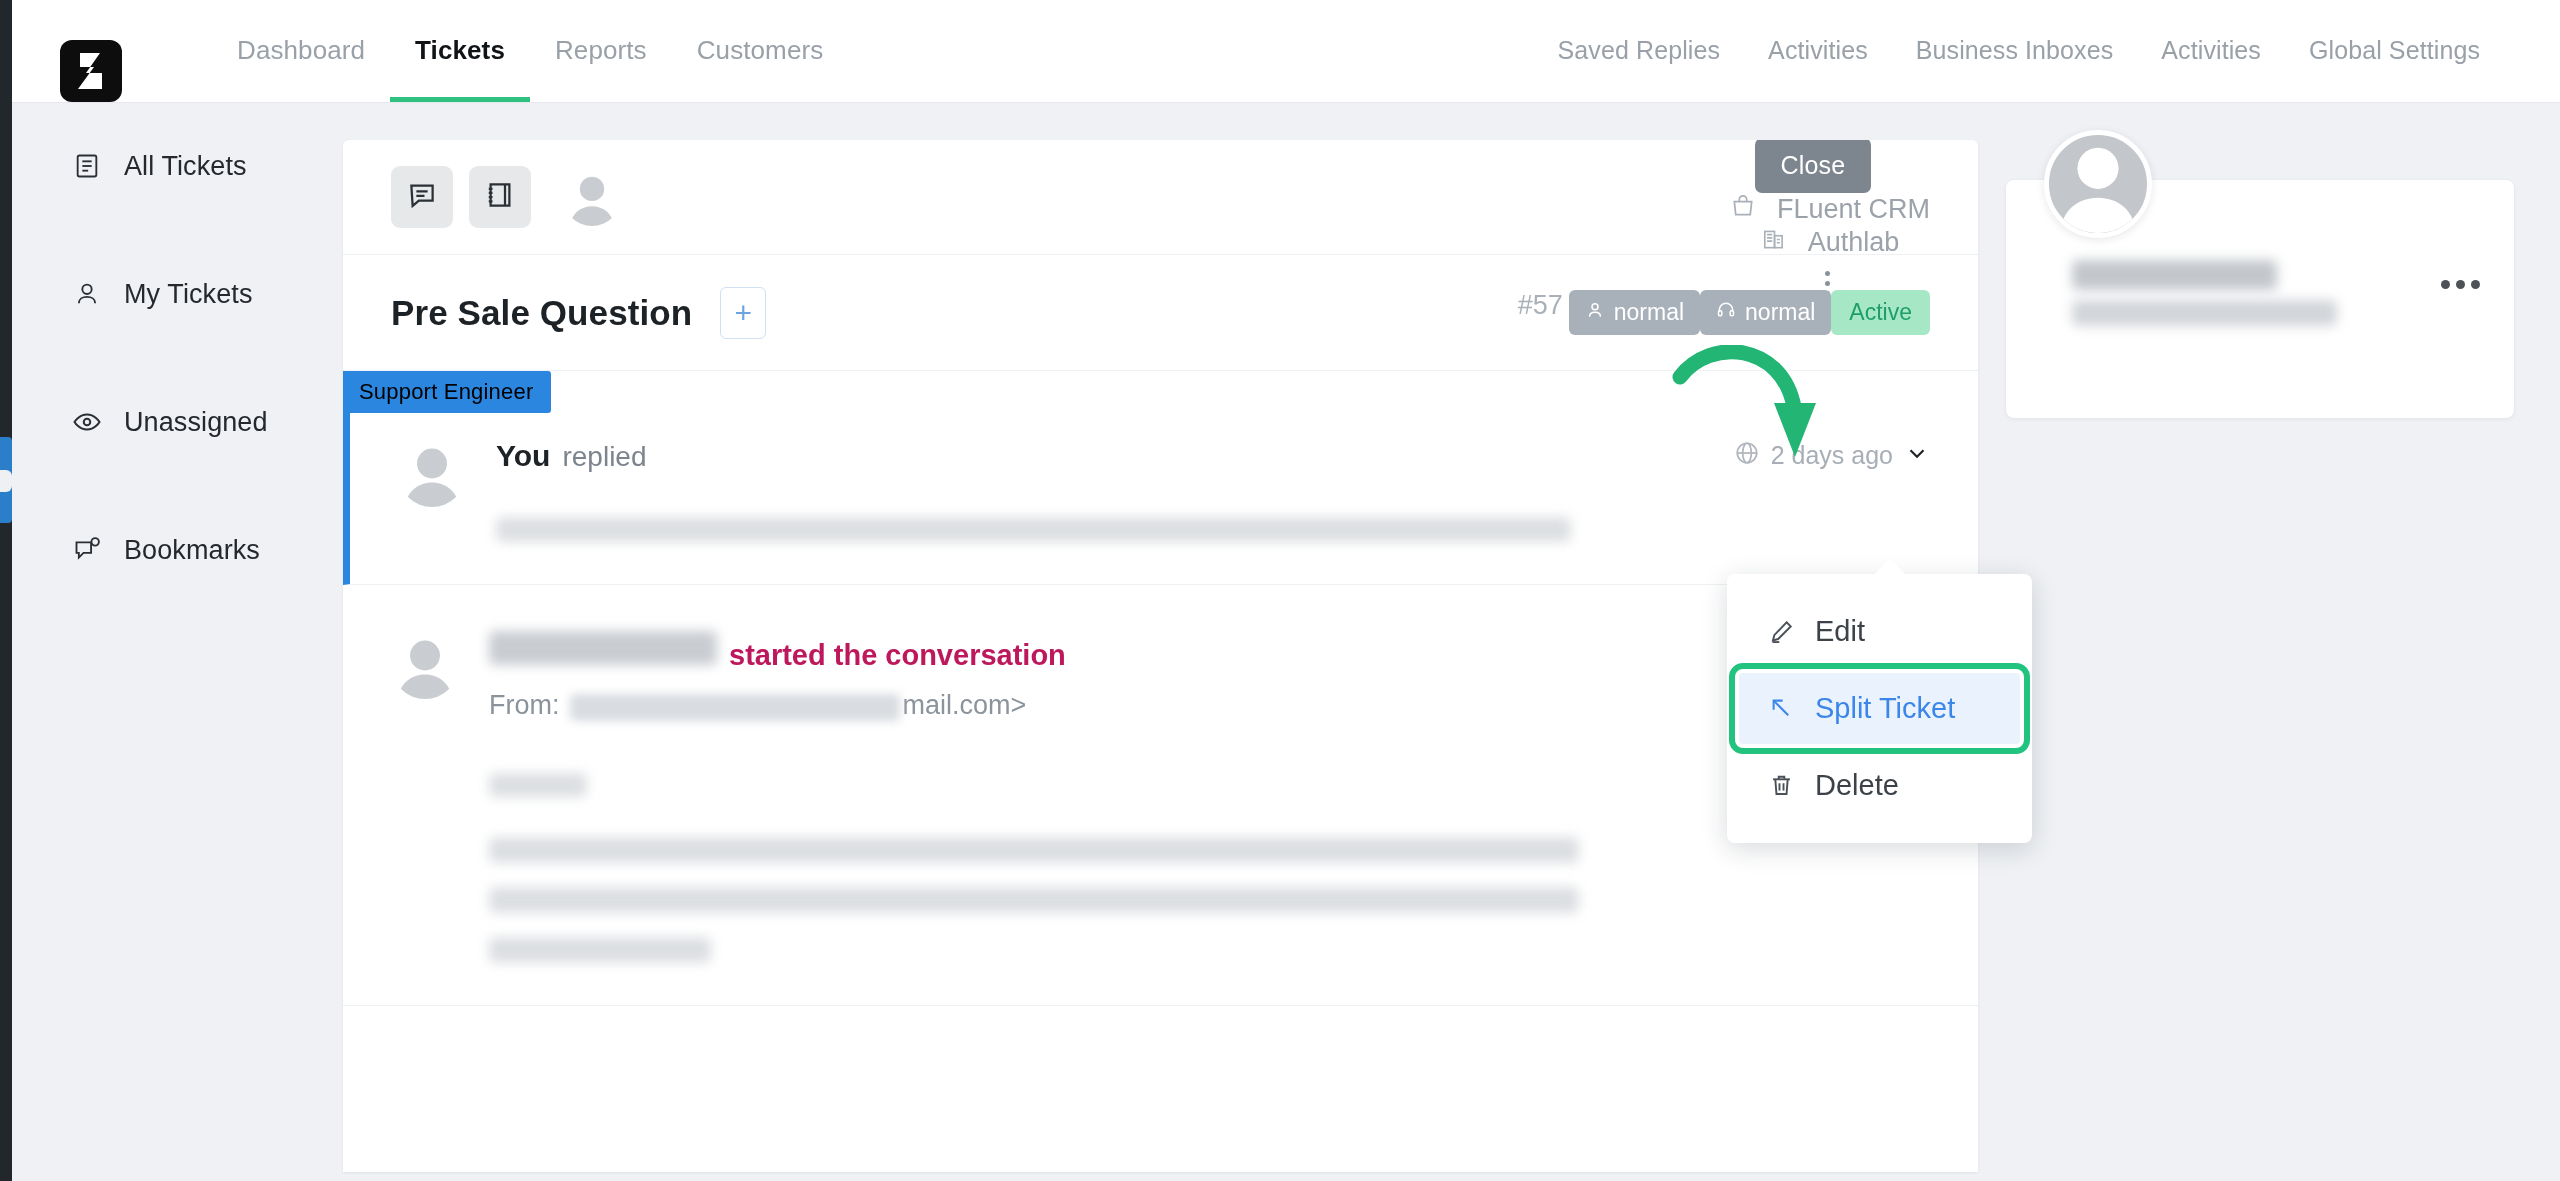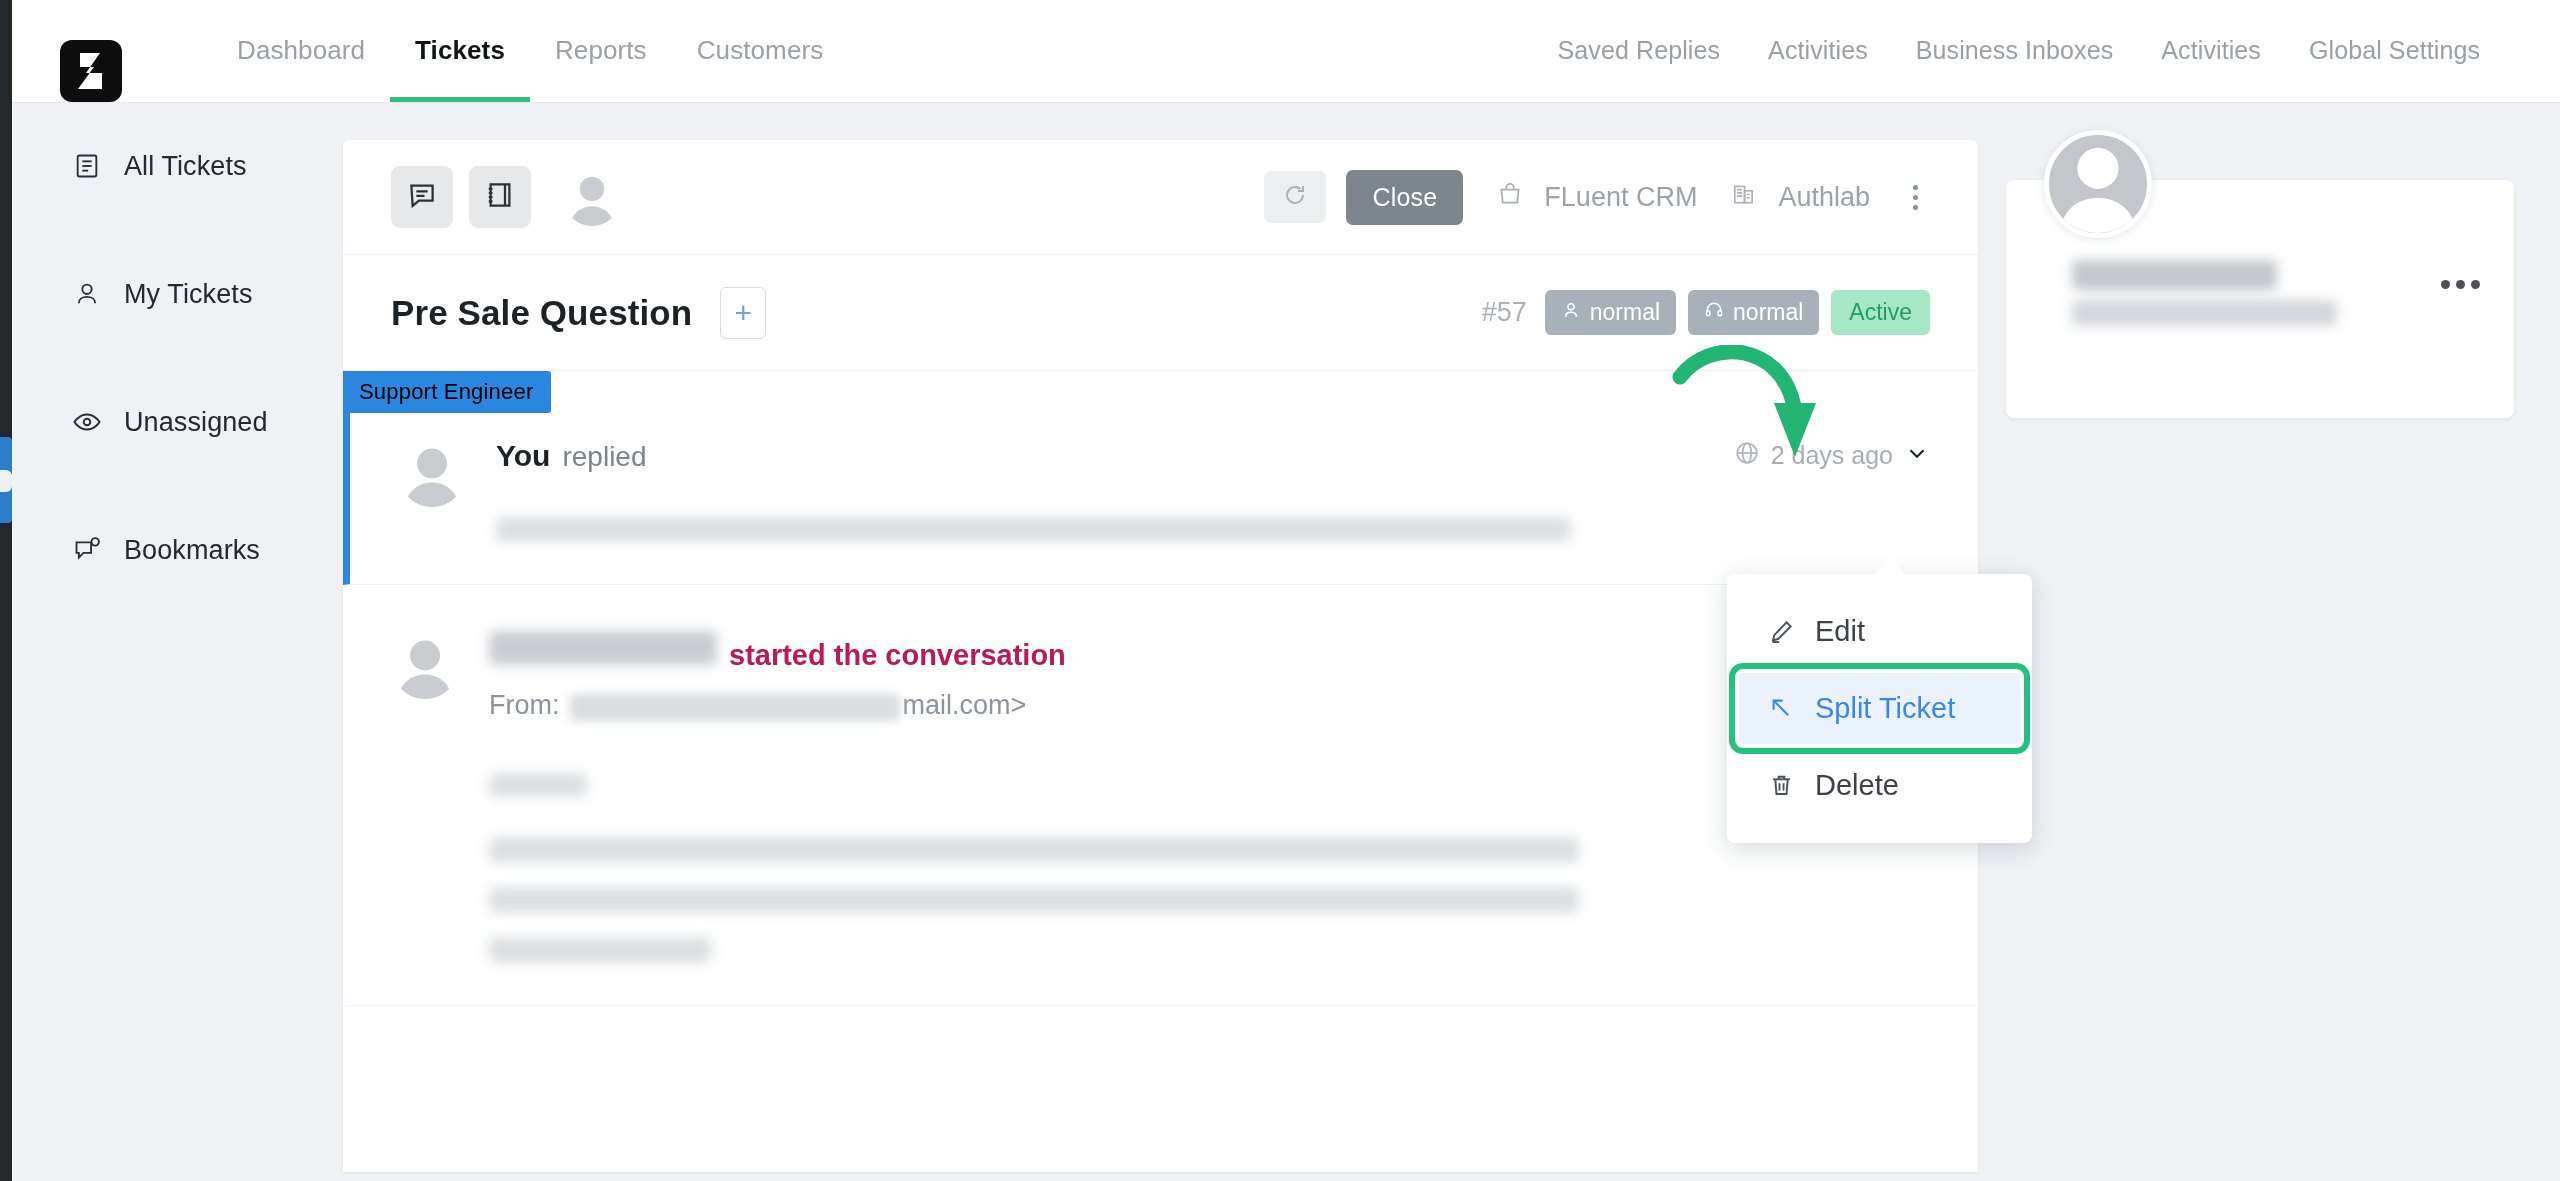--- a/index.html
+++ b/index.html
@@ -78,21 +78,21 @@
   }
   .sq-btn {
     width: 62px; height: 62px; background: #e6e8ea; border-radius: 9px;
     display: flex; align-items: center; justify-content: center; cursor: pointer;
     margin-right: 16px; flex: none;
   }
   .tb-avatar {
     width: 58px; height: 58px; border-radius: 50%; overflow: hidden; flex: none;
     margin-left: 16px; background: transparent;
   }
-  .tb-right { margin-left: auto; display: flex; align-items: center; gap: 0; }
+  .tb-right { margin-left: auto; display: flex; align-items: center; gap: 0; flex-direction: column; }
   .refresh-btn {
     width: 62px; height: 52px; background: #eceef0; border-radius: 7px;
     display: flex; align-items: center; justify-content: center; cursor: pointer;
     margin-right: 20px;
   }
   .close-btn {
     background: #7d858e; color: #fff; font-size: 25px; border: none;
     border-radius: 7px; padding: 13px 26px; cursor: pointer;
     font-family: inherit; letter-spacing: .2px;
   }
@@ -110,21 +110,21 @@
   .title-row {
     height: 116px; display: flex; align-items: center; padding: 0 48px;
     border-bottom: 1px solid #eef0f3;
   }
   .ticket-title { font-size: 35px; color: #1d2226; font-weight: 600; letter-spacing: .1px; }
   .add-tag-btn {
     margin-left: 28px; width: 46px; height: 52px; border: 1px solid #cfe0f2;
     border-radius: 6px; display: flex; align-items: center; justify-content: center;
     color: #6ba4e0; font-size: 30px; cursor: pointer; background: #fff; line-height: 1;
   }
-  .title-right { margin-left: auto; display: flex; align-items: center; gap: 12px; }
+  .title-right { margin-left: auto; display: flex; }
   .ticket-num { color: #a9b0b8; font-size: 27px; margin-right: 6px; }
   .pill {
     display: flex; align-items: center; gap: 9px; border-radius: 6px;
     padding: 9px 16px; font-size: 23px; color: #ffffff; background: #a8b0ba;
     white-space: nowrap;
   }
   .pill.status { background: #a6e8c6; color: #1f9e6a; padding: 9px 18px; }
 
   
   .msg { position: relative; border-bottom: 1px solid #eef0f3; }

